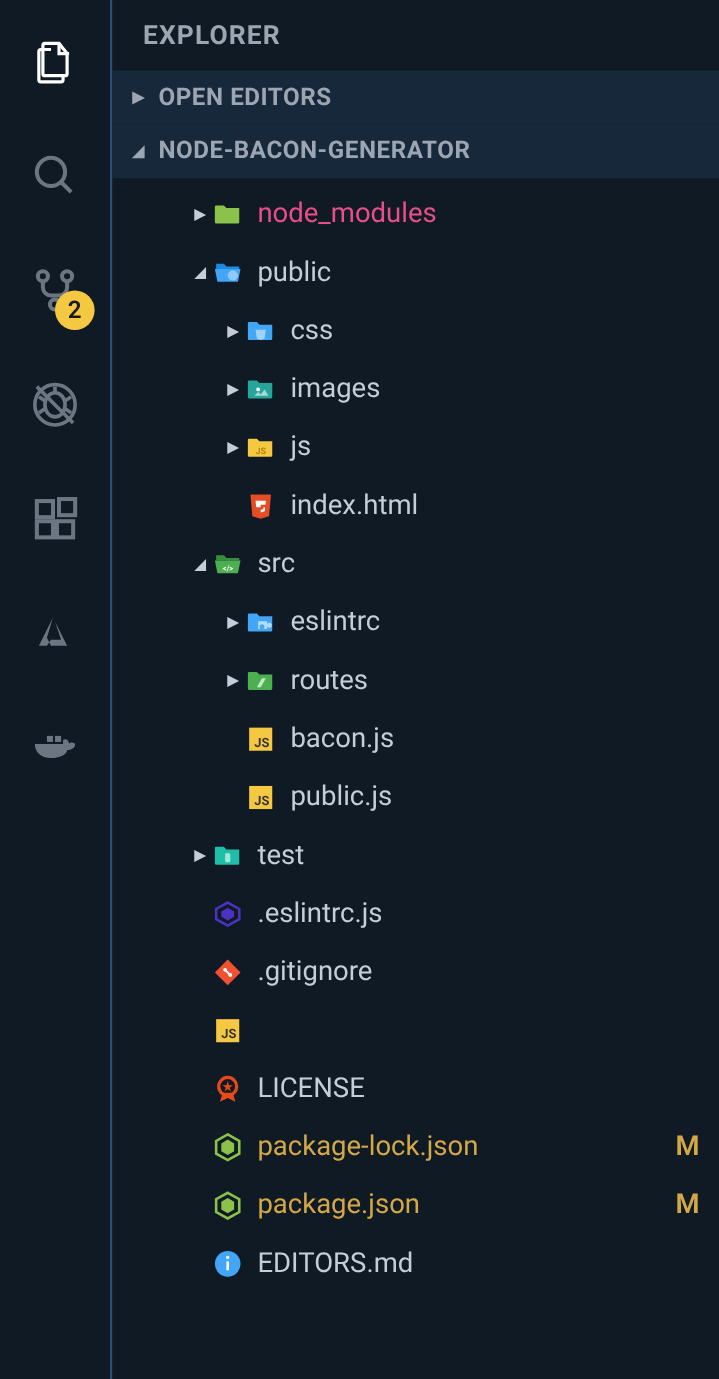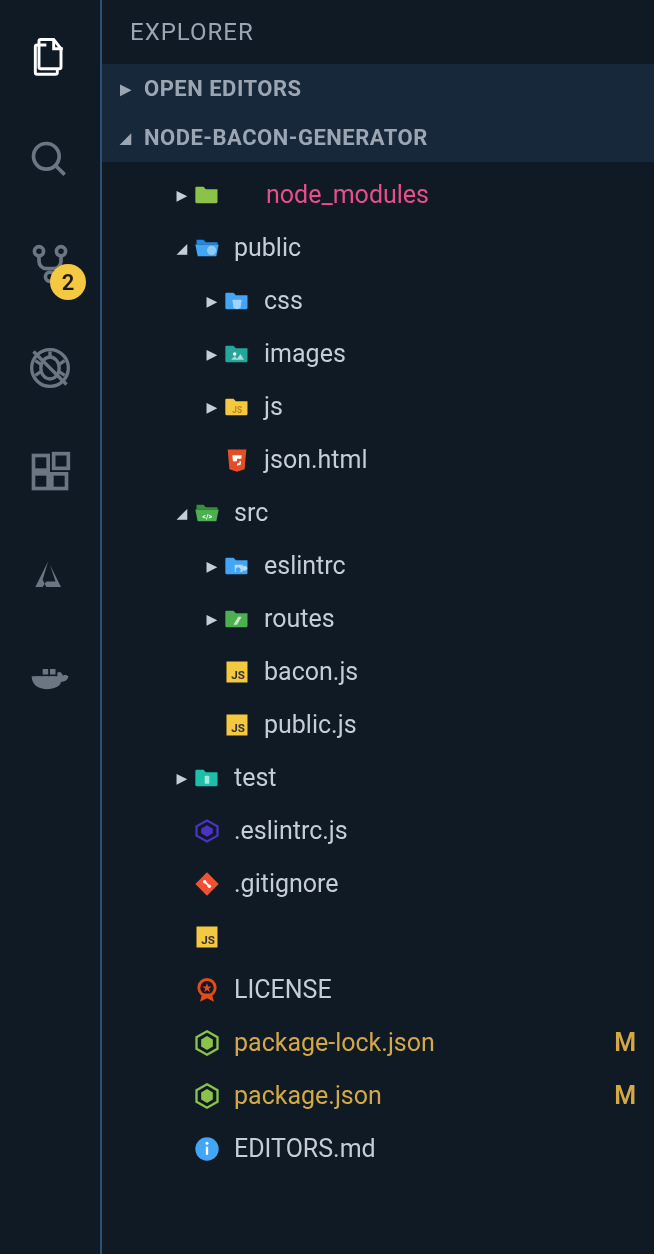--- a/index.html
+++ b/index.html
@@ -62,21 +62,21 @@
   .sidebar {
     flex: 1;
     background: #0f1a24;
     border-left: 2px solid #2a4f7a;
     display: flex;
     flex-direction: column;
   }
   .sidebar-title {
     padding: 18px 28px;
     font-size: 24px;
-    font-weight: 400;
+    font-weight: 700;
     color: #9ca6b3;
     letter-spacing: 1px;
   }
   .section-header {
     background: #17283a;
     padding: 12px 16px;
     display: flex;
     align-items: center;
     gap: 10px;
     font-size: 22px;
@@ -123,21 +123,20 @@
     align-items: center;
     justify-content: center;
     flex-shrink: 0;
   }
   .tree-item .label {
     flex: 1;
     color: #c5cdd9;
   }
   .tree-item .label.pink {
     color: #e84e89;
-    margin-left: 32px;
   }
   .tree-item .label.yellow {
     color: #d4a847;
   }
   .tree-item .status {
     color: #d4a847;
     font-weight: 600;
     font-size: 25px;
   }
   .depth-1 { padding-left: 70px; }
@@ -287,21 +286,21 @@
     </div>
 
     <div class="tree-item depth-2">
       <span class="chevron hidden">▶</span>
       <span class="icon">
         <svg viewBox="0 0 24 24">
             <path fill="#e44d26" d="M4 3h16l-1.5 17L12 22l-6.5-2z"></path>
             <path fill="#fff" d="M8 8h8l-.3 3H12v2h3.5l-.4 3L12 17v-2l2-.5.2-1.5H8.5z"></path>
           </svg>
       </span>
-      <span class="label">json.html</span>
+      <span class="label">index.html</span>
     </div>
 
     <div class="tree-item depth-1">
       <span class="chevron">◢</span>
       <span class="icon">
         <svg viewBox="0 0 24 24">
             <path fill="#388e3c" d="M3 5h6l2 2h10v2H3z"></path>
             <path class="folder-greensrc" d="M2 9h20l-2 10H4z"></path>
             <text x="8" y="17" font-size="6" font-weight="bold" fill="#fff">&lt;/&gt;</text>
           </svg>

